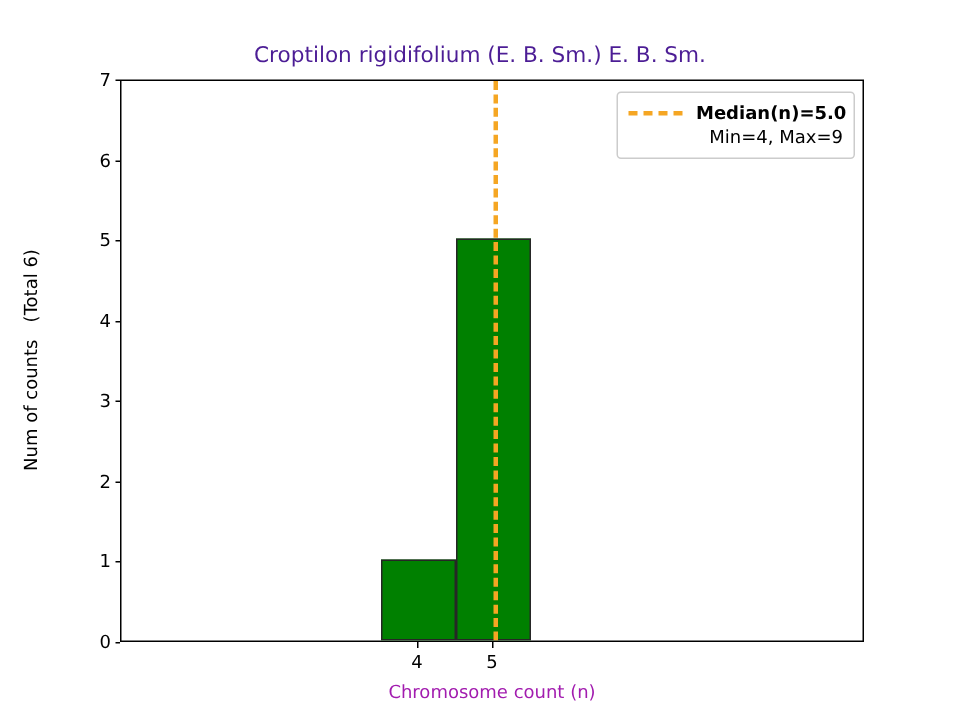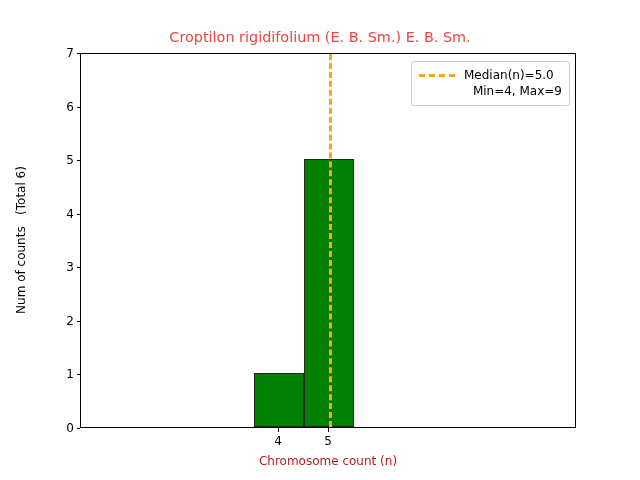--- a/index.html
+++ b/index.html
@@ -24,21 +24,21 @@
 
   
   #chart-title {
     position: absolute;
     left: 0;
     top: 29px;
     width: 640px;
     text-align: center;
     font-size: 14.4px;
     line-height: 16px;
-    color: #ef4444;
+    color: #4c1d95;
     white-space: nowrap;
   }
 
   
   #plot-area {
     position: absolute;
     left: 80px;
     top: 53px;
     width: 496px;
     height: 375px;
@@ -105,21 +105,21 @@
 
   
   #xlabel {
     position: absolute;
     left: 80px;
     top: 454px;
     width: 496px;
     text-align: center;
     font-size: 12px;
     line-height: 14px;
-    color: #b91c1c;
+    color: #a21caf;
     white-space: nowrap;
   }
   #ylabel {
     position: absolute;
     left: -167px;
     top: 233px;          
     width: 375px;
     text-align: center;
     font-size: 12px;
     line-height: 14px;
@@ -139,20 +139,21 @@
     background: #ffffff;
     border: 1px solid #cccccc;
     border-radius: 3px;
     padding: 5px 7px 6px 7px;
     box-shadow: 0 0 0 0 rgba(0,0,0,0);
   }
   .legend-row {
     display: flex;
     align-items: center;
     justify-content: flex-start;
+    font-weight: bold;
   }
   #legend-swatch {
     width: 36px;
     height: 0;
     border-top: 3.2px dashed #f5a623;
     margin-right: 9px;
     flex: 0 0 36px;
   }
   .legend-text {
     font-size: 12px;

